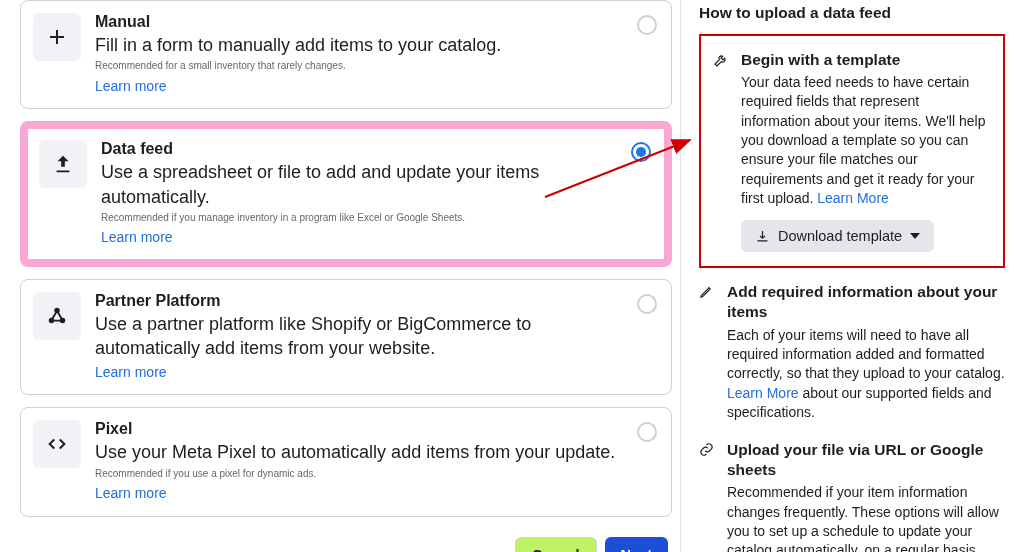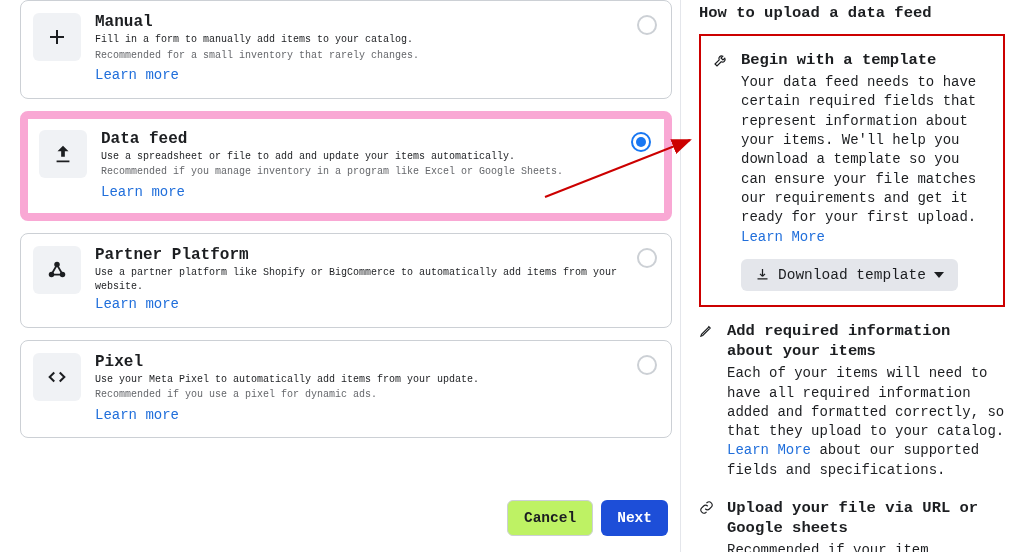--- a/index.html
+++ b/index.html
@@ -9,21 +9,20 @@
     color: #1c1e21;
     background: #fff;
     width: 1017px;
     height: 552px;
     overflow: hidden;
     position: relative;
   }
   .main-wrap {
     display: flex;
     height: 100%;
-    font-family: Liberation Mono, monospace;
   }
   .left-panel {
     width: 680px;
     padding: 0 8px 0 20px;
     display: flex;
     flex-direction: column;
   }
   .right-panel {
     width: 335px;
     padding: 0 10px 0 18px;
@@ -64,21 +63,21 @@
   .option-body {
     flex: 1;
     min-width: 0;
   }
   .option-title {
     font-size: 16px;
     font-weight: 600;
     margin-bottom: 2px;
   }
   .option-desc {
-    font-size: 10px;
+    font-size: 18px;
     color: #1c1e21;
     line-height: 1.35;
     margin-bottom: 2px;
   }
   .option-rec {
     font-size: 10px;
     color: #65676b;
     line-height: 1.35;
     margin-bottom: 4px;
   }

